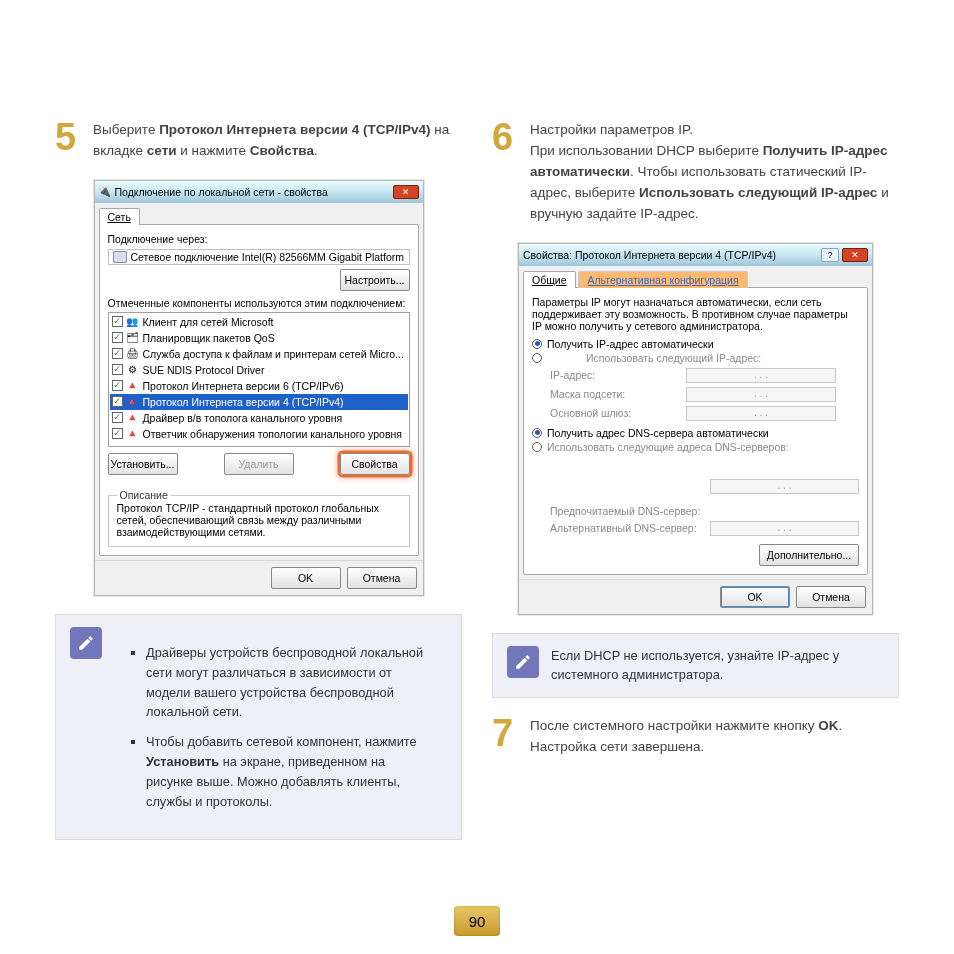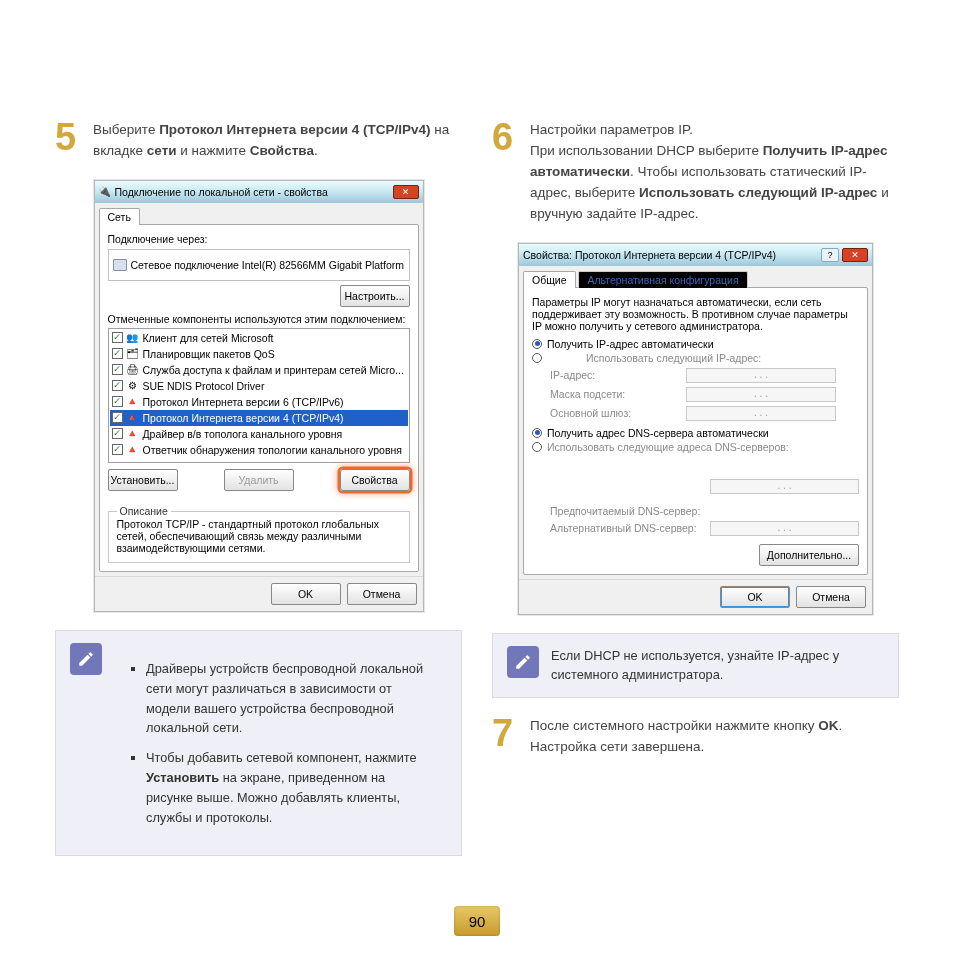--- a/index.html
+++ b/index.html
@@ -21,24 +21,24 @@
   .titlebar .t-icon { width:12px; height:12px; margin-right:4px; display:inline-flex;
                       align-items:center; justify-content:center; }
   .close-x { margin-left:auto; background:#d34324; color:#fff; border:1px solid #7a1e0f;
              width:26px; height:14px; font-size:9px; border-radius:2px;
              display:flex; align-items:center; justify-content:center; }
   .help-q { margin-left:auto; background:#e8f3fb; border:1px solid #89a7bb; width:18px; height:14px;
             font-size:9px; border-radius:2px; display:flex; align-items:center; justify-content:center;
             margin-right:3px; }
   .tabset { font-size:10.5px; }
   .tab { display:inline-block; border:1px solid #a8a8a8; border-bottom:none; padding:2px 8px;
-         background:#fff; position:relative; top:1px; border-radius:2px 2px 0 0; }
-  .tab.inactive { color:#3a68b5; border-color:#ccc; background:#000000; }
+         background:#fff; position:relative; top:1px; border-radius:2px 2px 0 0;text-decoration:underline; }
+  .tab.inactive { color:#3a68b5; border-color:#ccc; background:#fdba74; }
   .tab-content { border:1px solid #a8a8a8; padding:8px; background:#fff; }
-  .cfgbox { border:1px solid #c0c0c0; background:#fff; padding:2px 4px; height:32px;
+  .cfgbox { border:1px solid #c0c0c0; background:#fff; padding:2px 4px; height:16px;
             display:flex; align-items:center; margin:4px 0; }
   .winbtn { border:1px solid #888; background:linear-gradient(#fff,#e2e2e2); font-size:10.5px;
             padding:4px 0; border-radius:2px; min-width:70px; text-align:center; display:inline-block; }
   .winbtn.disabled { color:#999; }
   .highlight-btn { box-shadow: 0 0 0 2.5px #f06a2d, 0 0 6px 3px rgba(240,106,45,.5);
                    border-radius:3px; }
   .listbox { border:1px solid #a0a0a0; height:135px; overflow:hidden; padding:1px; }
   .li-row { display:flex; align-items:center; height:16px; padding:0 2px; gap:4px; }
   .li-row.sel { background:#1f61c8; color:#fff; }
   .chk { width:11px; height:11px; border:1px solid #666; display:inline-flex; align-items:center;

